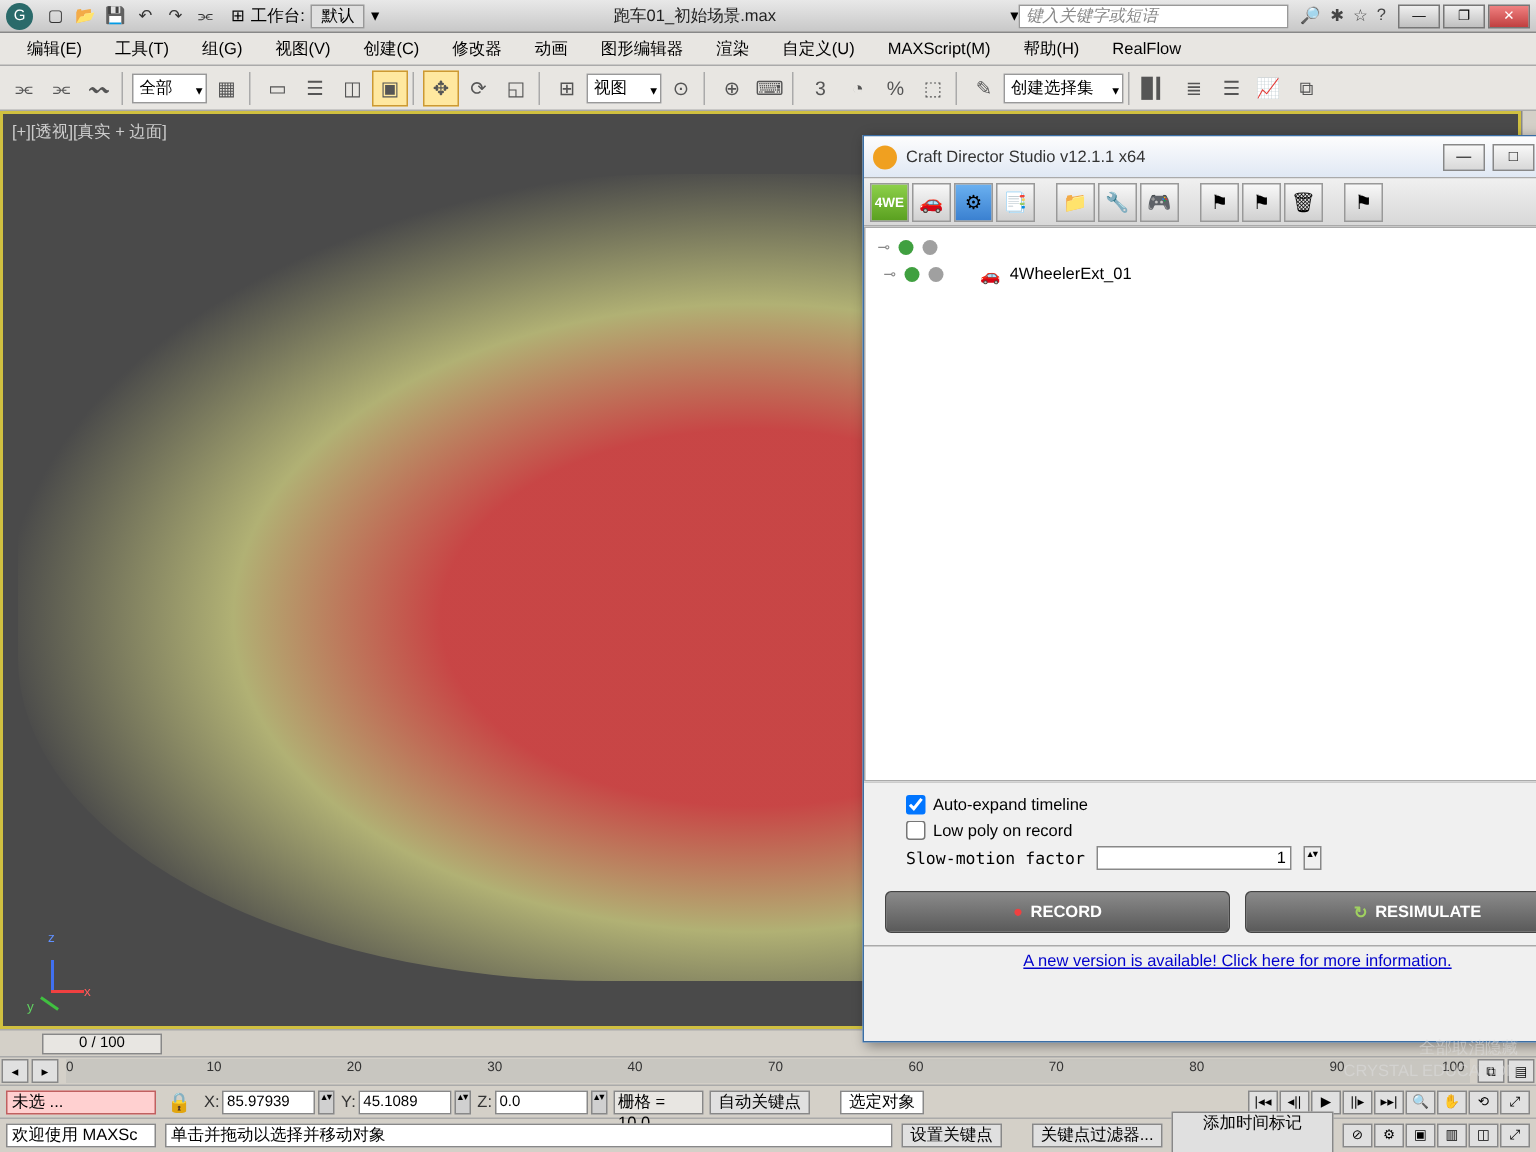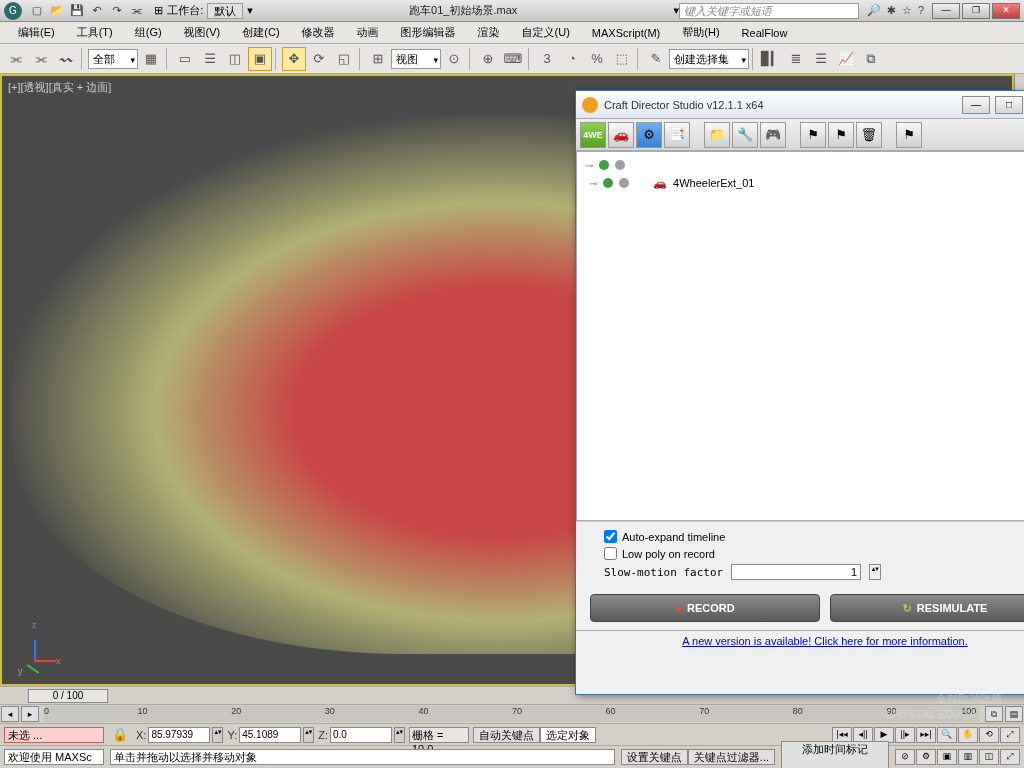--- a/index.html
+++ b/index.html
@@ -40,21 +40,21 @@
 .ruler-row .rbtn{width:18px;height:16px;border:1px solid #888;background:#e0e0e0;text-align:center;font-size:9px;line-height:14px;margin:0 1px}
 .ruler{flex:1;height:16px;background:#c8c6c0;position:relative;margin:0 4px;overflow:hidden}
 .ruler .tick{position:absolute;top:0;font-size:9px;color:#333}
 .status-row{height:22px;display:flex;align-items:center;background:#d4d0c8;gap:4px;padding:0 4px;border-bottom:1px solid #aaa}
 .status-row .sunsel{width:100px;background:#ffd0d0;border:1px solid #c06060;padding:0 3px;height:16px;line-height:14px}
 .coord{display:flex;align-items:center;gap:2px}
 .coord label{color:#333}
 .coord input{width:62px;height:16px;border:1px solid #888;background:#fff;padding:0 2px;font-size:10px}
 .coord .spinner{width:11px;height:16px;background:#d0d0d0;border:1px solid #888;font-size:7px;text-align:center;line-height:7px}
 .grid-field{width:60px;height:16px;border:1px solid #888;background:#e8e6e2;padding:0 2px;line-height:14px}
-.autokey{display:flex;align-items:center;gap:0}
+.autokey{display:flex;align-items:center;gap:20px}
 .autokey .btn{height:16px;border:1px solid #888;background:#e0e0e0;padding:0 5px;line-height:14px}
 .playback{display:flex;gap:1px;margin-left:auto}
 .playback span{width:20px;height:16px;border:1px solid #888;background:#e0e0e0;text-align:center;line-height:13px;font-size:9px}
 .bottom-row{height:22px;display:flex;align-items:center;padding:0 4px;gap:6px}
 .bottom-row .welcome{width:100px;border:1px solid #888;background:#fff;padding:0 3px;height:16px;line-height:14px;overflow:hidden}
 .bottom-row .hint{flex:1;border:1px solid #888;background:#fff;padding:0 3px;height:16px;line-height:14px}
 .bottom-row .addtime{padding:0 20px;height:32px;border:1px solid #888;background:#e0e0e0;line-height:14px}
 
 .dialog{position:absolute;left:575px;top:90px;width:500px;height:605px;background:#f0f0f0;border:1px solid #3a6ea5;box-shadow:2px 2px 8px rgba(0,0,0,0.4)}
 .dlg-title{height:28px;background:linear-gradient(#fdfdfd,#e0e8f4);display:flex;align-items:center;padding:0 6px;border-bottom:1px solid #aaa}
@@ -76,21 +76,21 @@
 .tree-row .car{color:#30a060}
 .dlg-opts{padding:6px 28px;border-top:1px solid #ccc;background:#f0f0f0}
 .dlg-opts label{display:flex;align-items:center;gap:5px;height:17px;font-family:monospace;font-size:11px}
 .dlg-opts .slowrow{display:flex;align-items:center;gap:8px;margin-top:2px}
 .dlg-opts .slowrow input{width:130px;height:16px;border:1px solid #888;text-align:right;padding:0 3px}
 .dlg-btns{display:flex;gap:10px;padding:8px 14px;justify-content:flex-end}
 .dlg-btns button{flex:1;height:28px;background:linear-gradient(#8a8a8a,#5a5a5a);border:1px solid #444;border-radius:4px;color:#fff;font-weight:bold;font-size:11px;display:flex;align-items:center;justify-content:center;gap:5px}
 .dlg-btns .rec::before{content:"●";color:#f04040}
 .dlg-btns .resim::before{content:"↻";color:#a0d060}
 .dlg-status{height:22px;border-top:1px solid #aaa;text-align:center;line-height:20px;font-family:Liberation Sans, sans-serif;font-size:11px;color:#0000cc;text-decoration:underline;background:#f0f0f0}
-.watermark{position:absolute;right:22px;bottom:46px;color:rgba(220,220,220,0.55);font-size:13px;text-align:right;pointer-events:none;line-height:15px}
+.watermark{position:absolute;right:12px;bottom:46px;color:rgba(220,220,220,0.55);font-size:13px;text-align:right;pointer-events:none;line-height:15px}
 </style>
 </head>
 <body>
 
 <div class="titlebar">
   <div class="logo">G</div>
   <div class="tb-icons">
     <span>▢</span>
     <span>📂</span>
     <span>💾</span>

